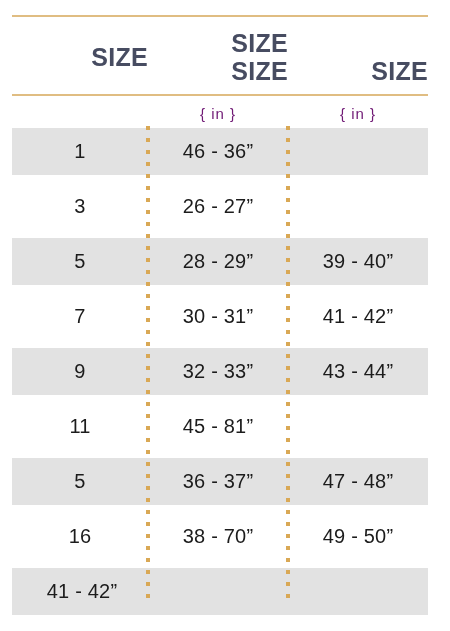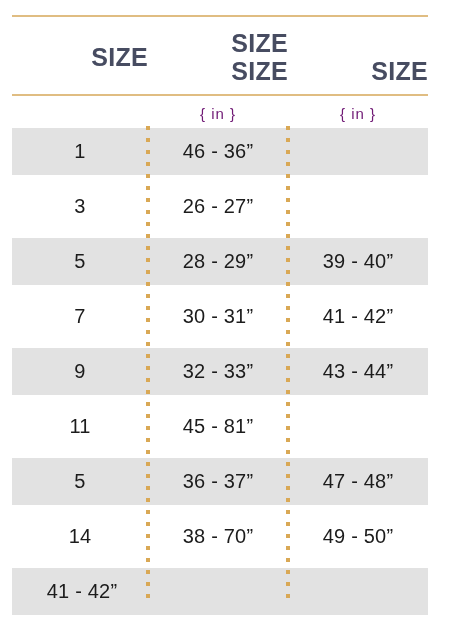--- a/index.html
+++ b/index.html
@@ -162,21 +162,21 @@
       <div class="row">
         <div class="cell col-size">11</div>
         <div class="cell col-hip">45 - 81”</div>
       </div>
       <div class="row shaded">
         <div class="cell col-size">5</div>
         <div class="cell col-waist">36 - 37”</div>
         <div class="cell col-hip">47 - 48”</div>
       </div>
       <div class="row">
-        <div class="cell col-size">14</div>
+        <div class="cell col-size">16</div>
         <div class="cell col-waist">38 - 70”</div>
         <div class="cell col-hip">49 - 50”</div>
       </div>
       <div class="row shaded">
         <div class="cell col-waist">41 - 42”</div>
       </div>
     </div>
 
   <div class="dots dots-1"></div>
   <div class="dots dots-2"></div>

